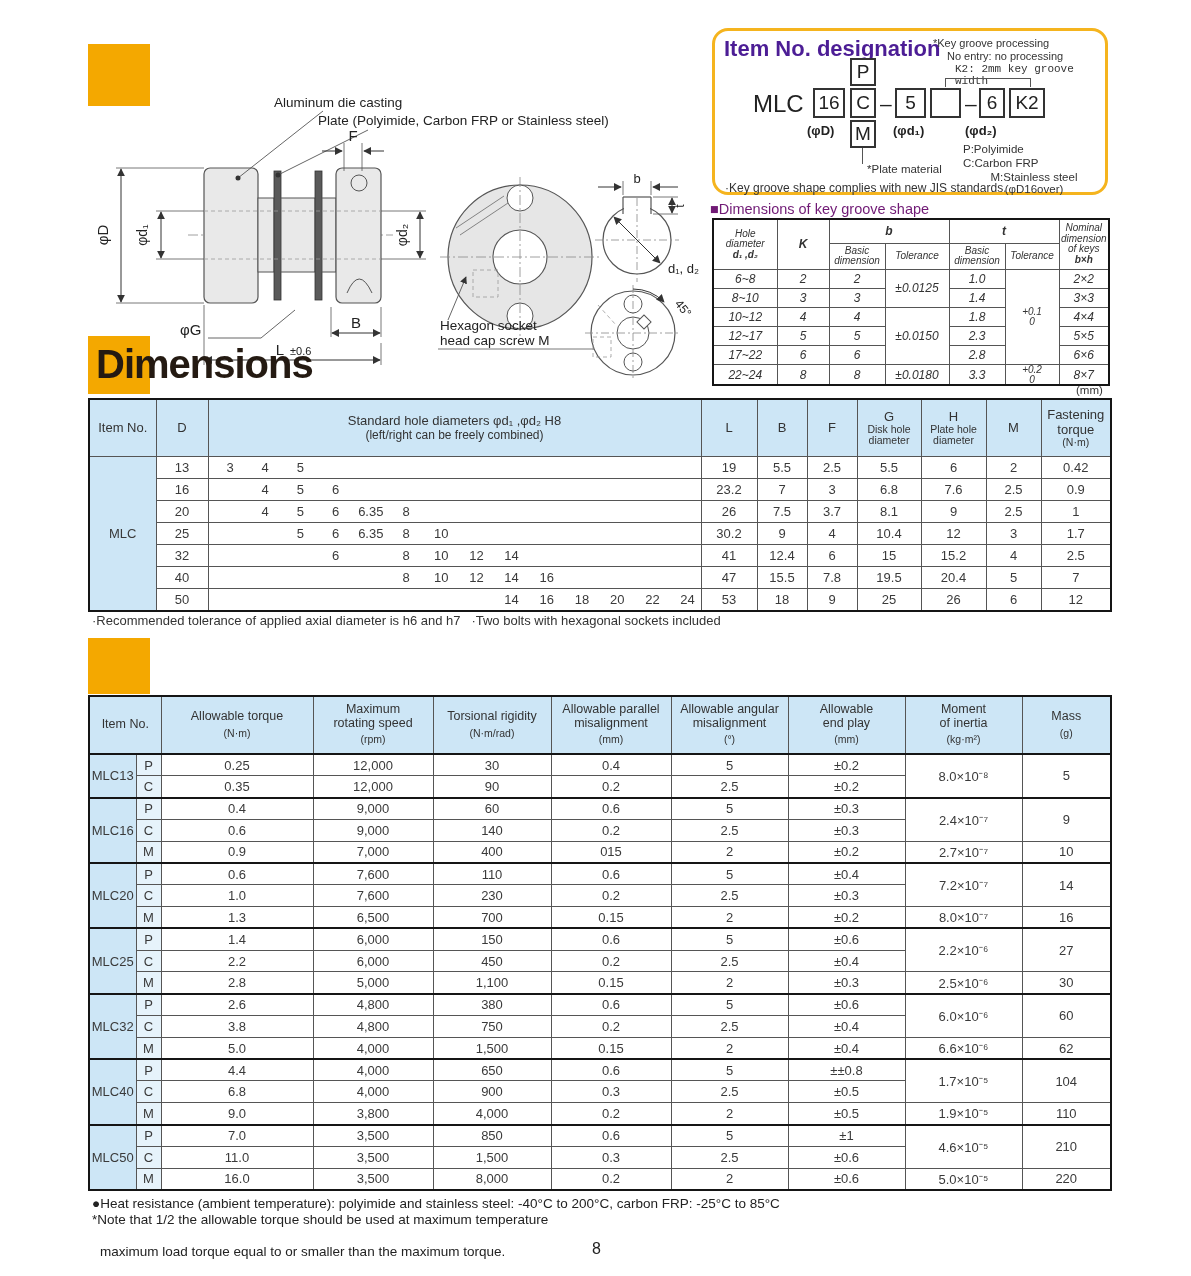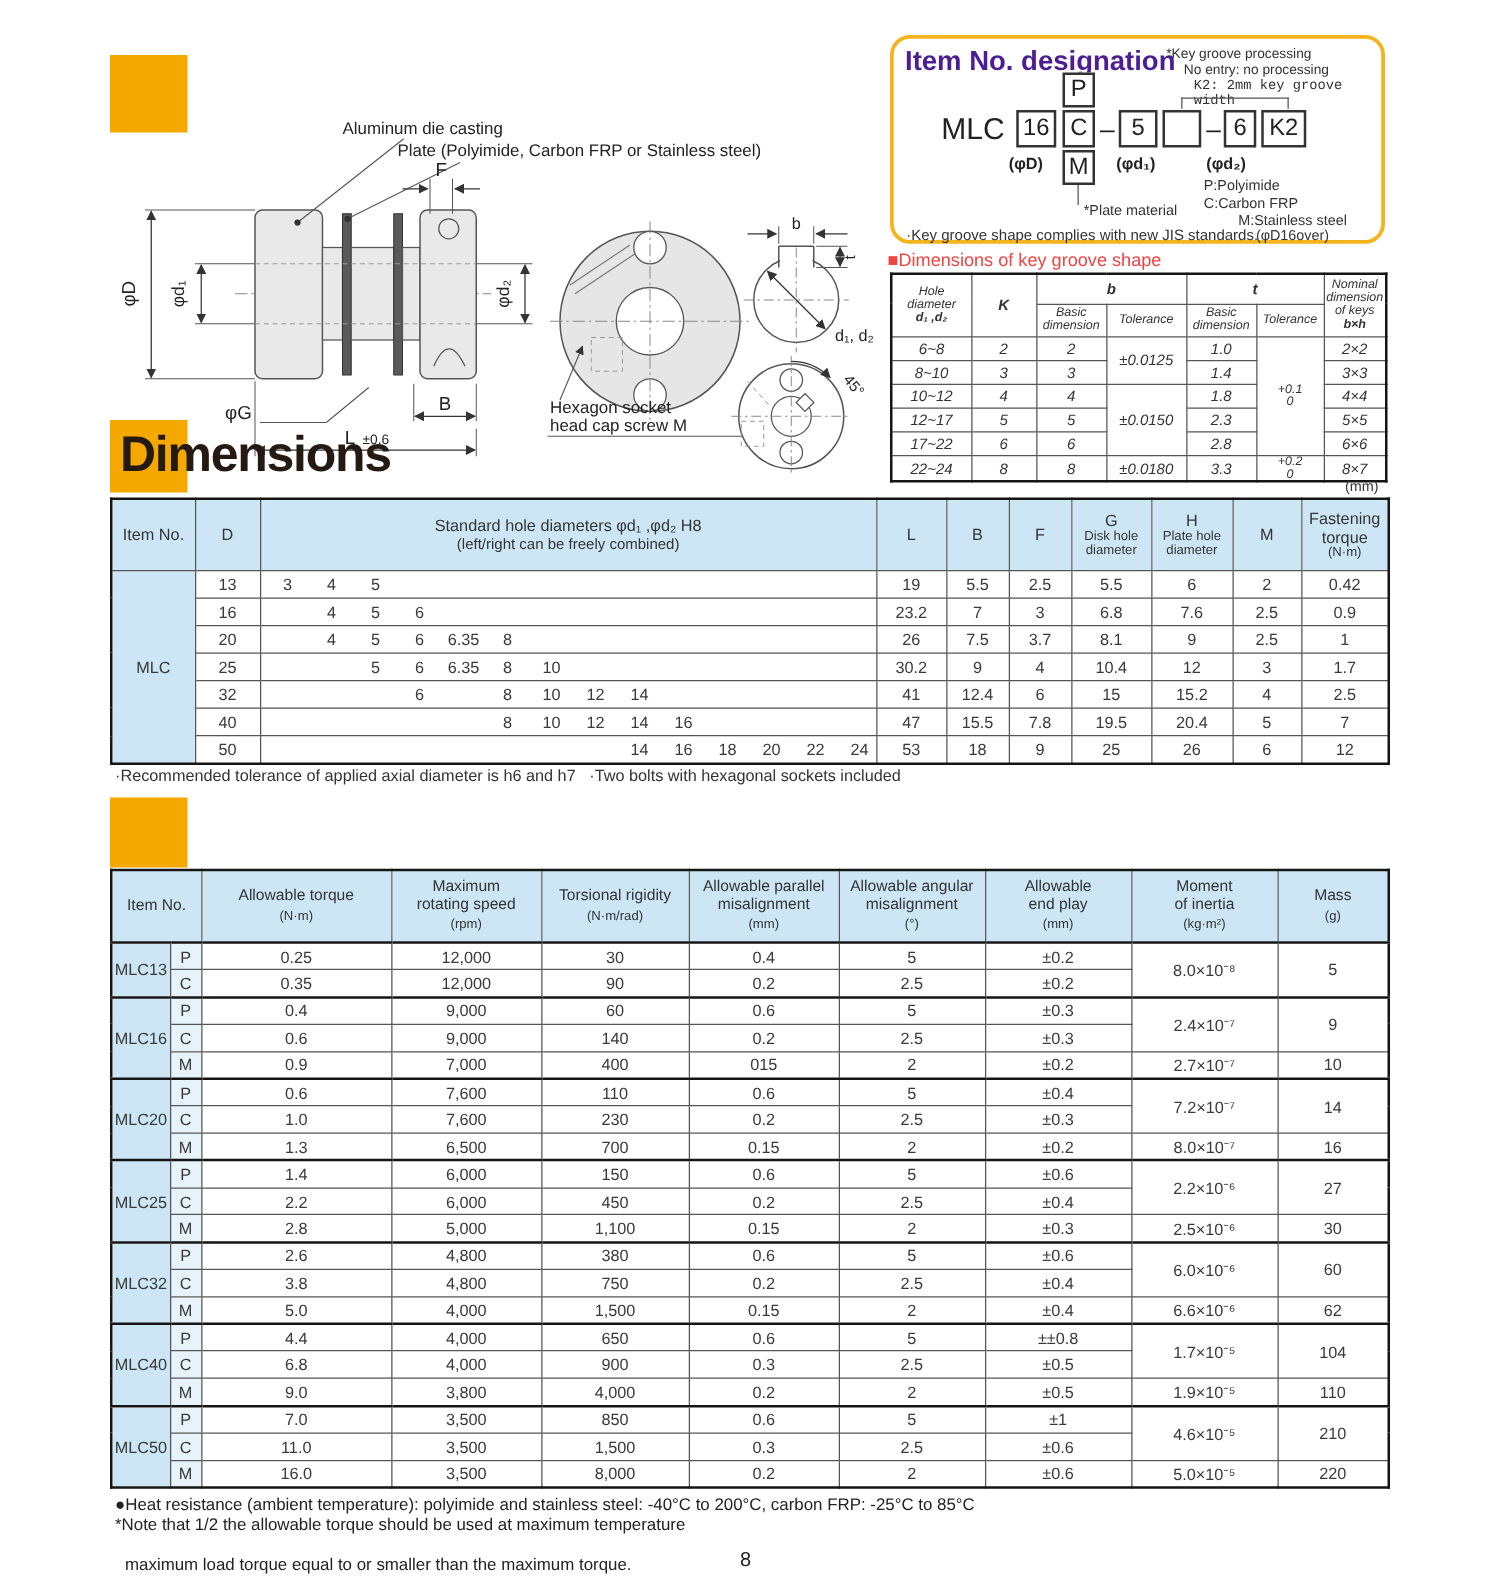--- a/index.html
+++ b/index.html
@@ -30,21 +30,21 @@
   th, td { border:1px solid #555; text-align:center; vertical-align:middle; font-weight:normal; overflow:hidden; padding:0; }
   table { border:2px solid #151515; }
   
   .kg { left:712px; top:218px; width:396px; height:165px; font-size:12px; color:#333;font-style:italic; }
   .kg th { font-size:10px; line-height:10.5px; color:#333; }
   .kg .bt { font-size:12px; font-weight:bold; }
   .kg thead tr:first-child { height:24px; }
   .kg thead tr:last-child { height:26px; }
   .kg tbody tr { height:19.2px; }
   .kg .tol2 { font-size:10px; line-height:9.5px; white-space:pre-line; }
-  .kg-title { position:absolute; left:710px; top:201px; font-size:14.5px; color:#ef4444; }
+  .kg-title { position:absolute; left:710px; top:201px; font-size:14.5px; color:#701a75; }
   .unit-mm { position:absolute; left:1076px; top:384px; font-size:11.5px; color:#333; }
   
   .dim { left:88px; top:398px; width:1022px; height:212px; font-size:13px; color:#3a3a3a; }
   .dim thead tr { height:57px; }
   .dim thead th { background:#CDE6F6; font-size:13px; color:#333; }
   .dim thead .sm { font-size:12px; }
   .dim thead .sm2 { font-size:10.5px; line-height:11px; }
   .dim tbody tr { height:22.1px; }
   .dim .itemcell { background:#CDE6F6; }
   .dim td.holes { position:relative; text-align:left; }

